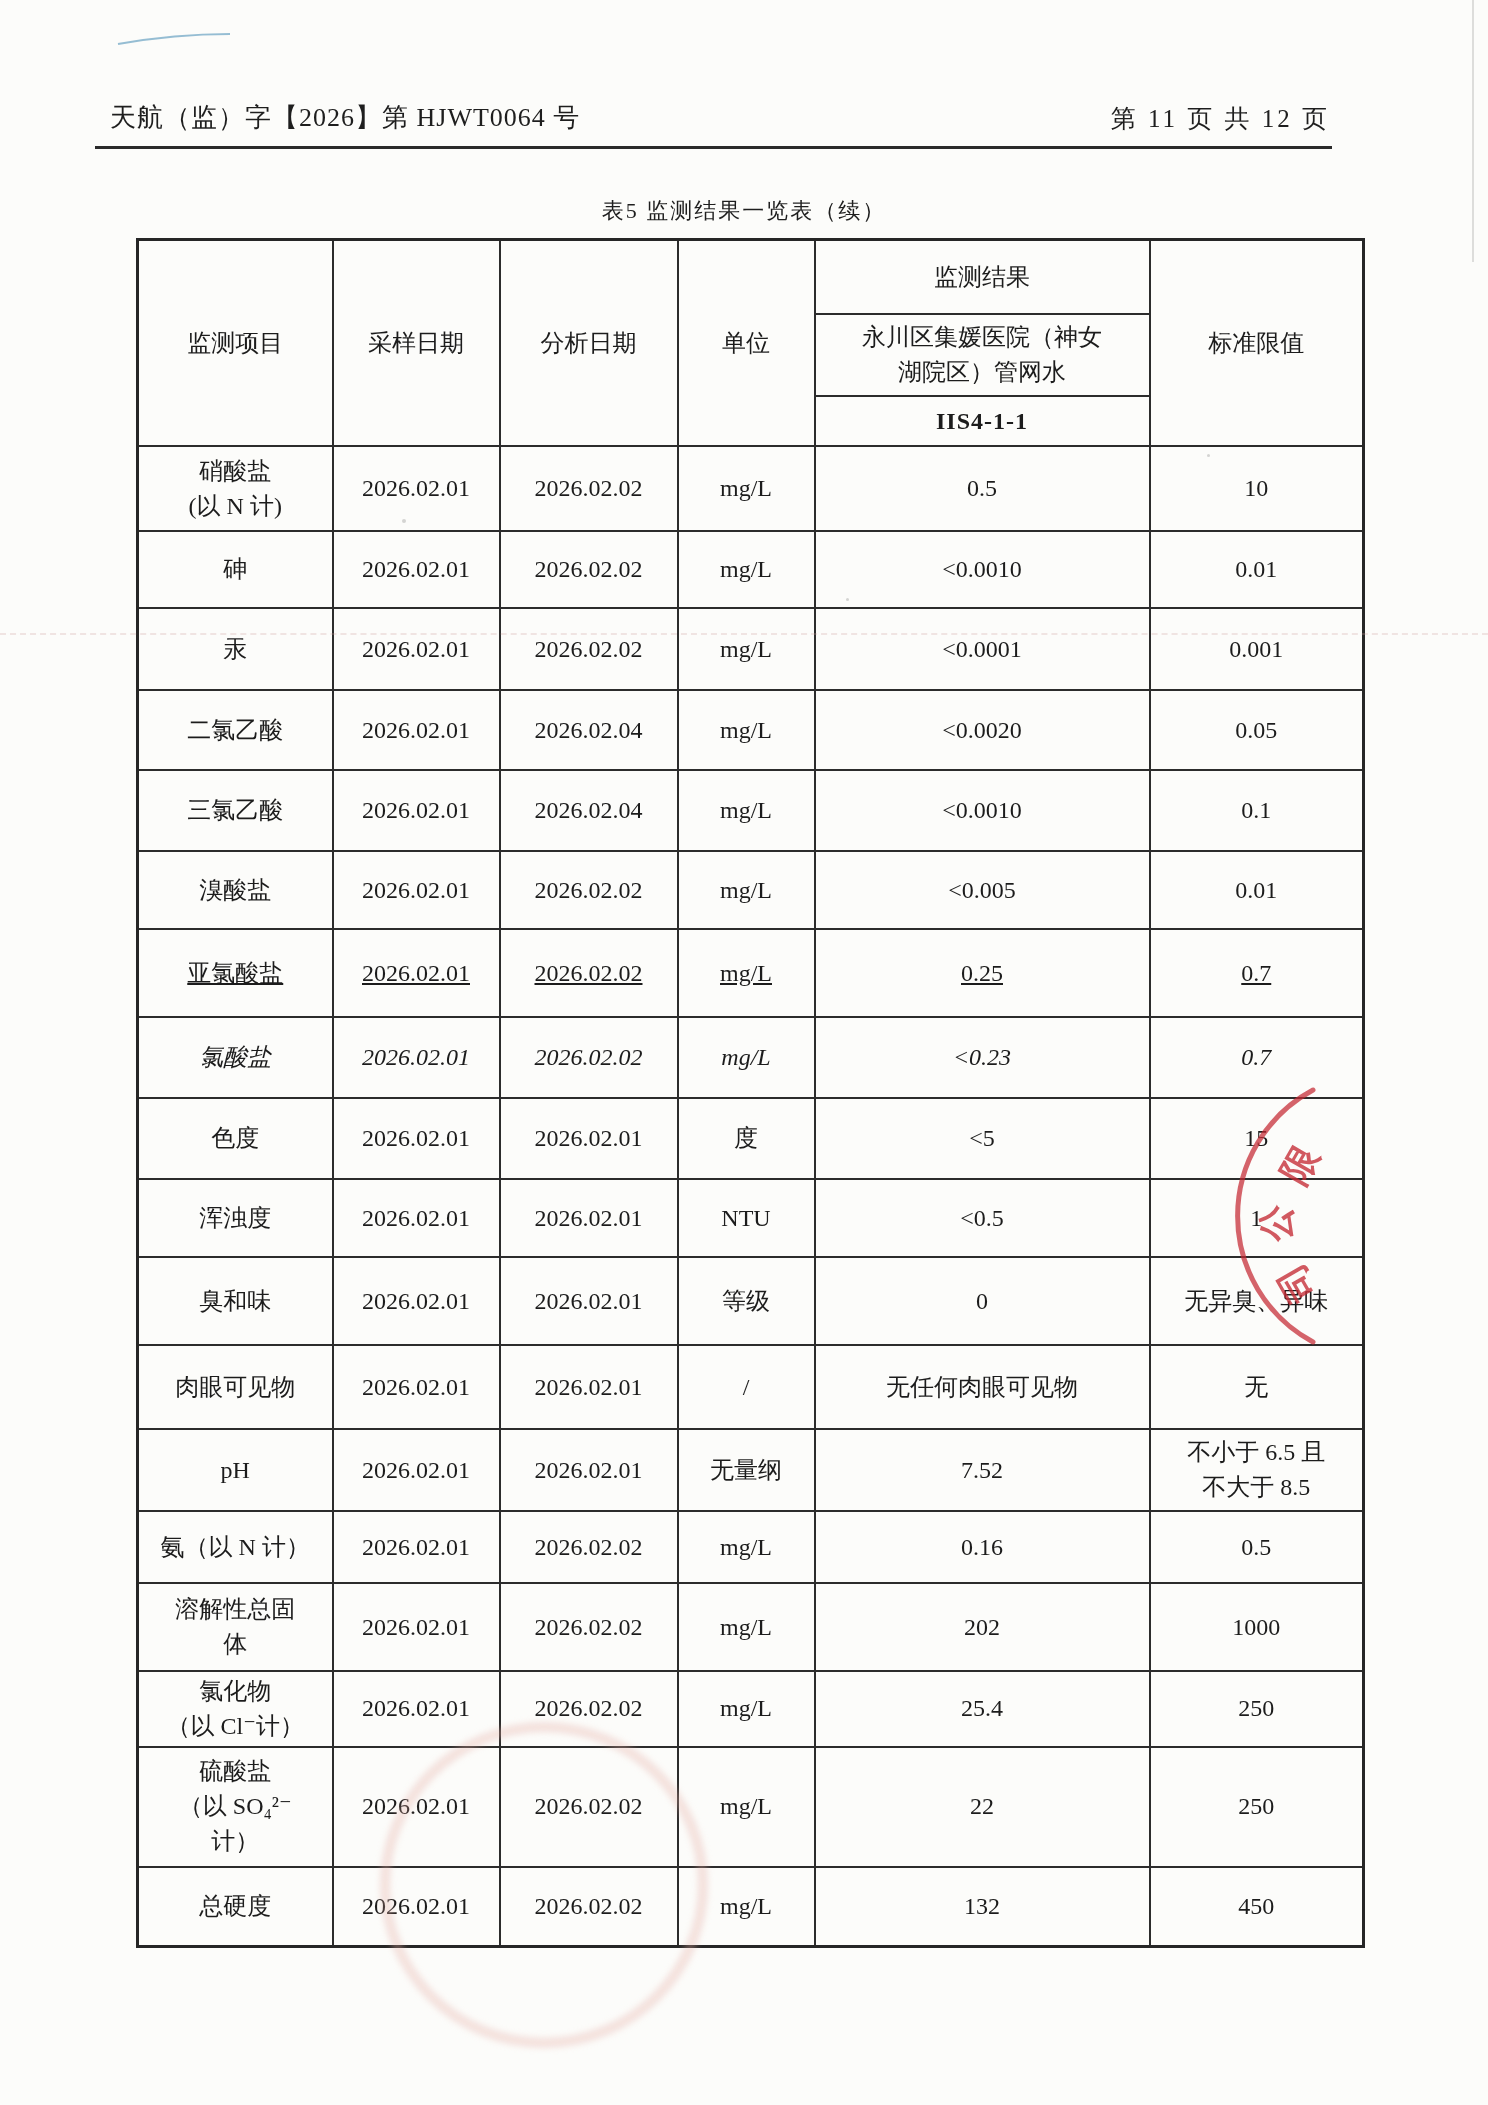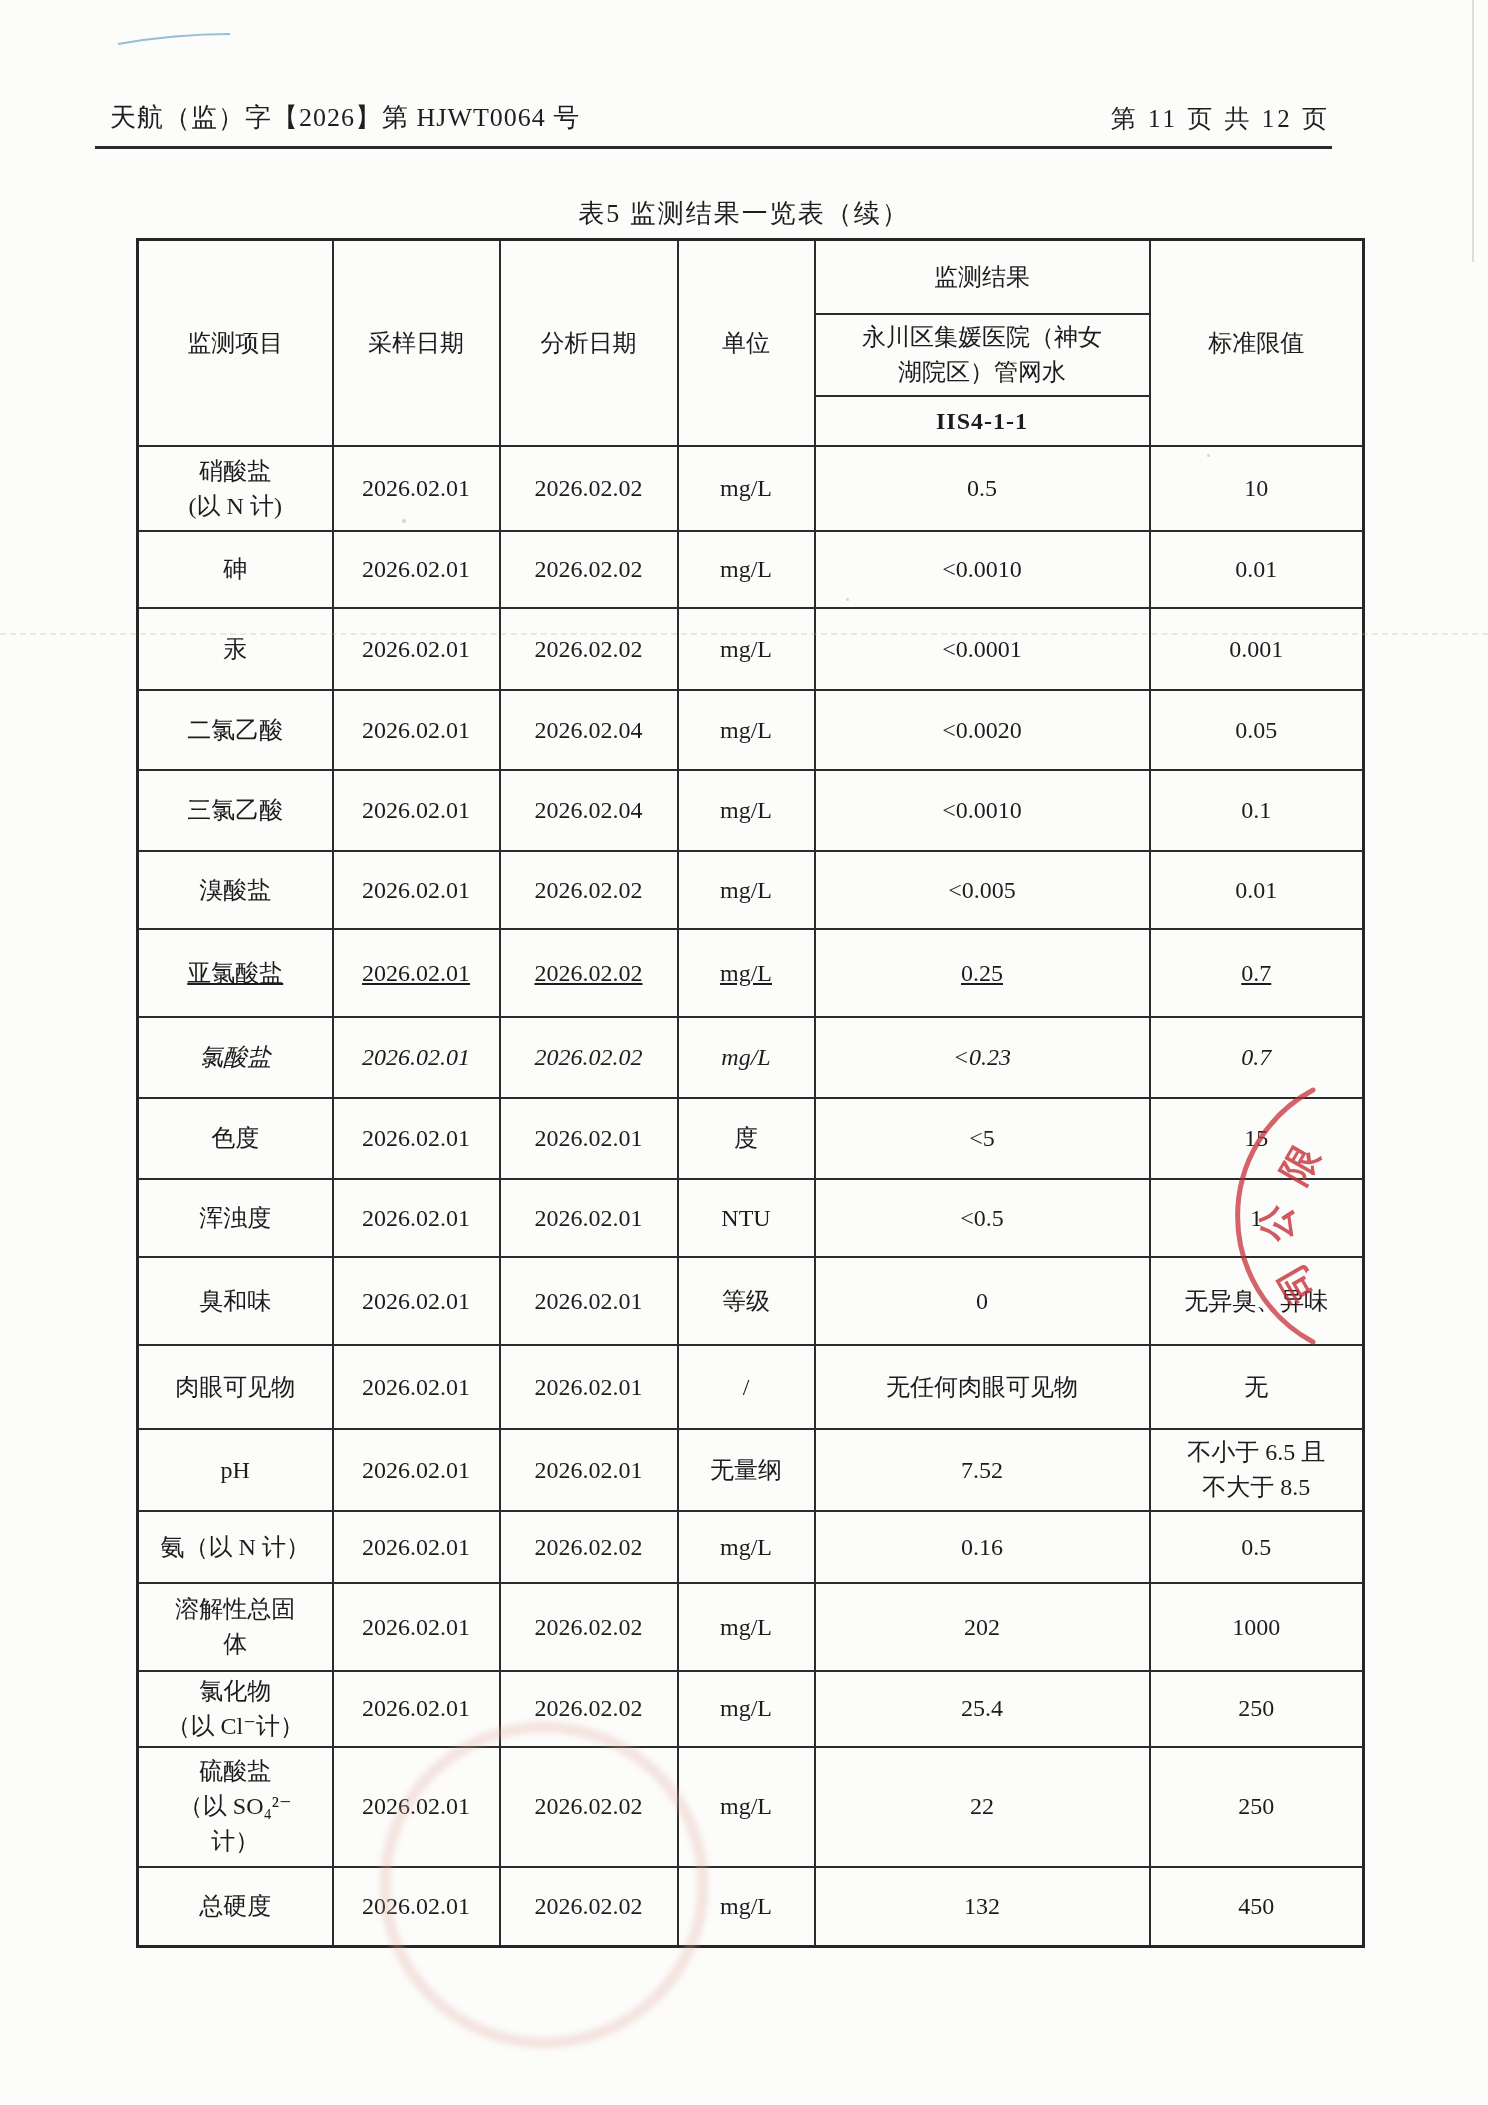--- a/index.html
+++ b/index.html
@@ -20,21 +20,21 @@
   .page-info{
     position:absolute;right:158px;top:102px;
     font-size:25px;letter-spacing:3px;white-space:nowrap;
   }
   .header-rule{
     position:absolute;left:95px;top:146px;width:1237px;height:3px;
     background:#2a2a2a;
   }
   .doc-title{
     position:absolute;left:0;top:196px;width:1488px;
-    text-align:center;font-size:26px;letter-spacing:2px;
+    text-align:center;font-size:22px;letter-spacing:2px;
   }
   
   .tbl-wrap{position:absolute;left:136px;top:238px;width:1226px;}
   table{
     border-collapse:collapse;table-layout:fixed;width:1226px;
     font-size:24px;color:#1c1c1c;
   }
   th,td{
     border:2px solid #2c2c2c;
     text-align:center;vertical-align:middle;

